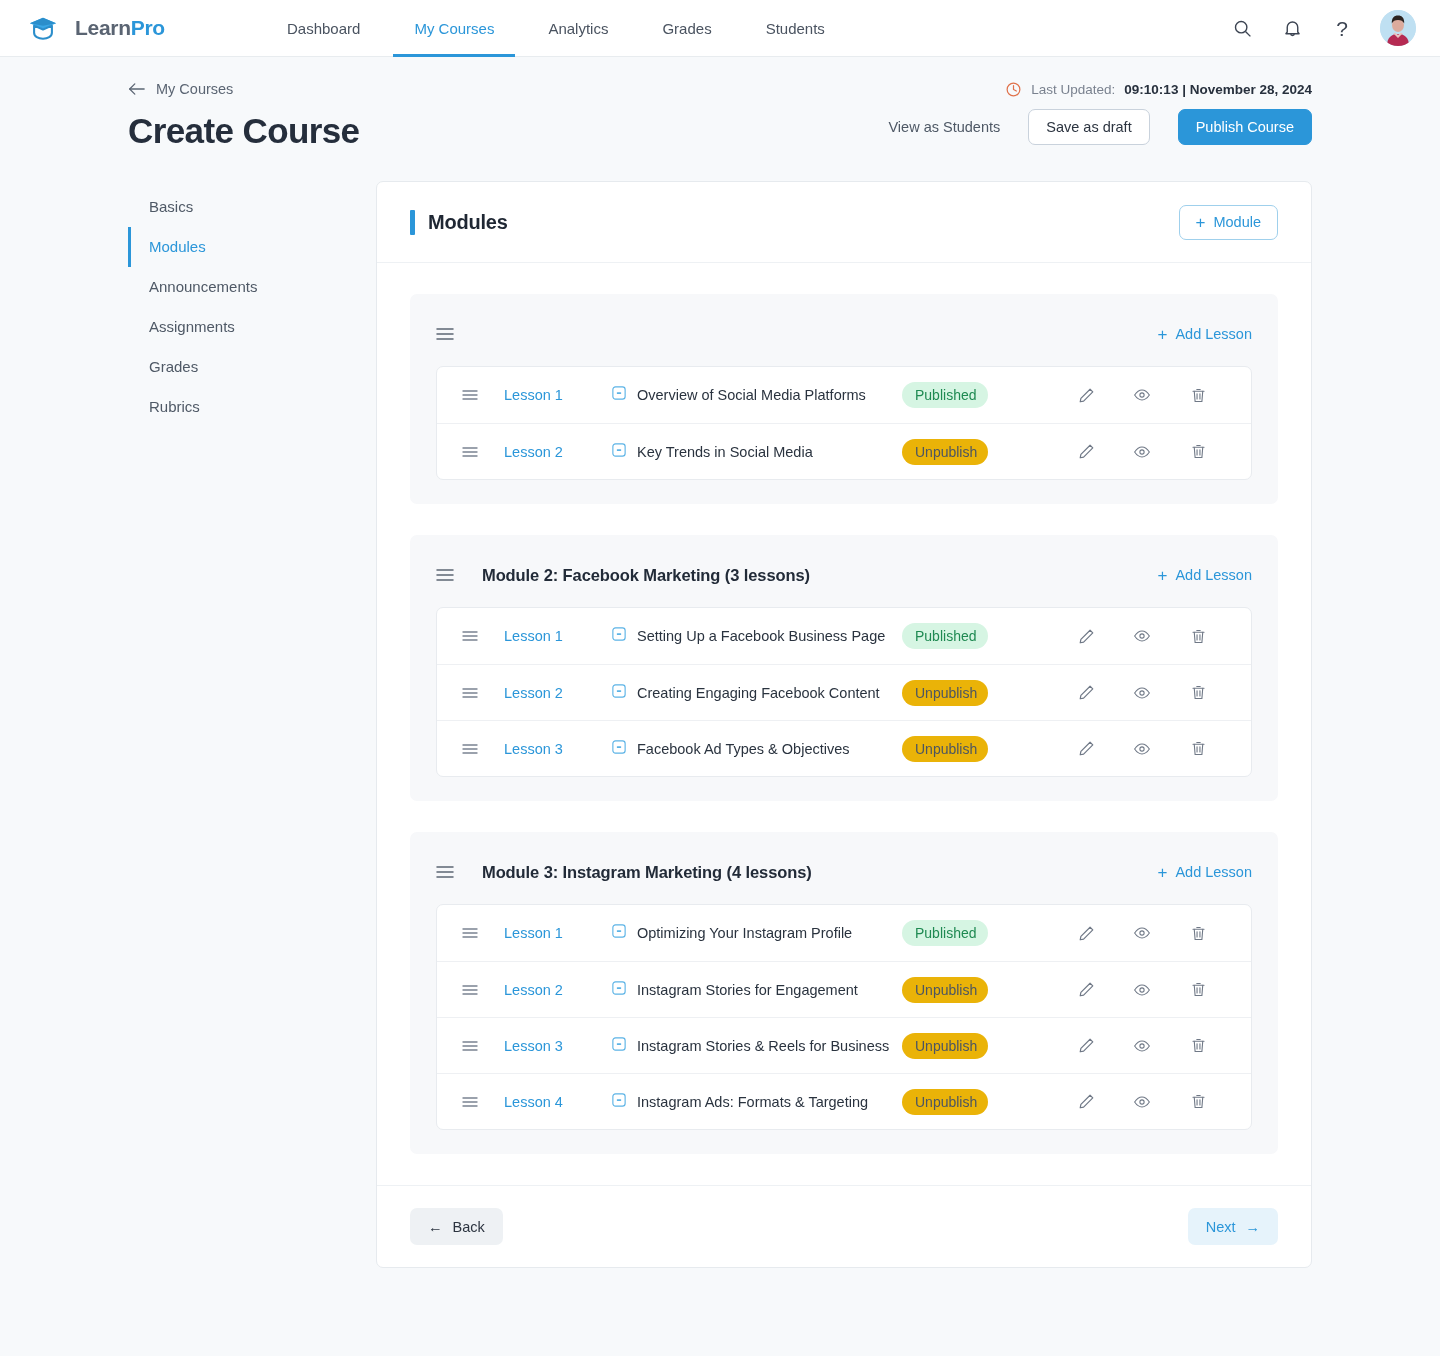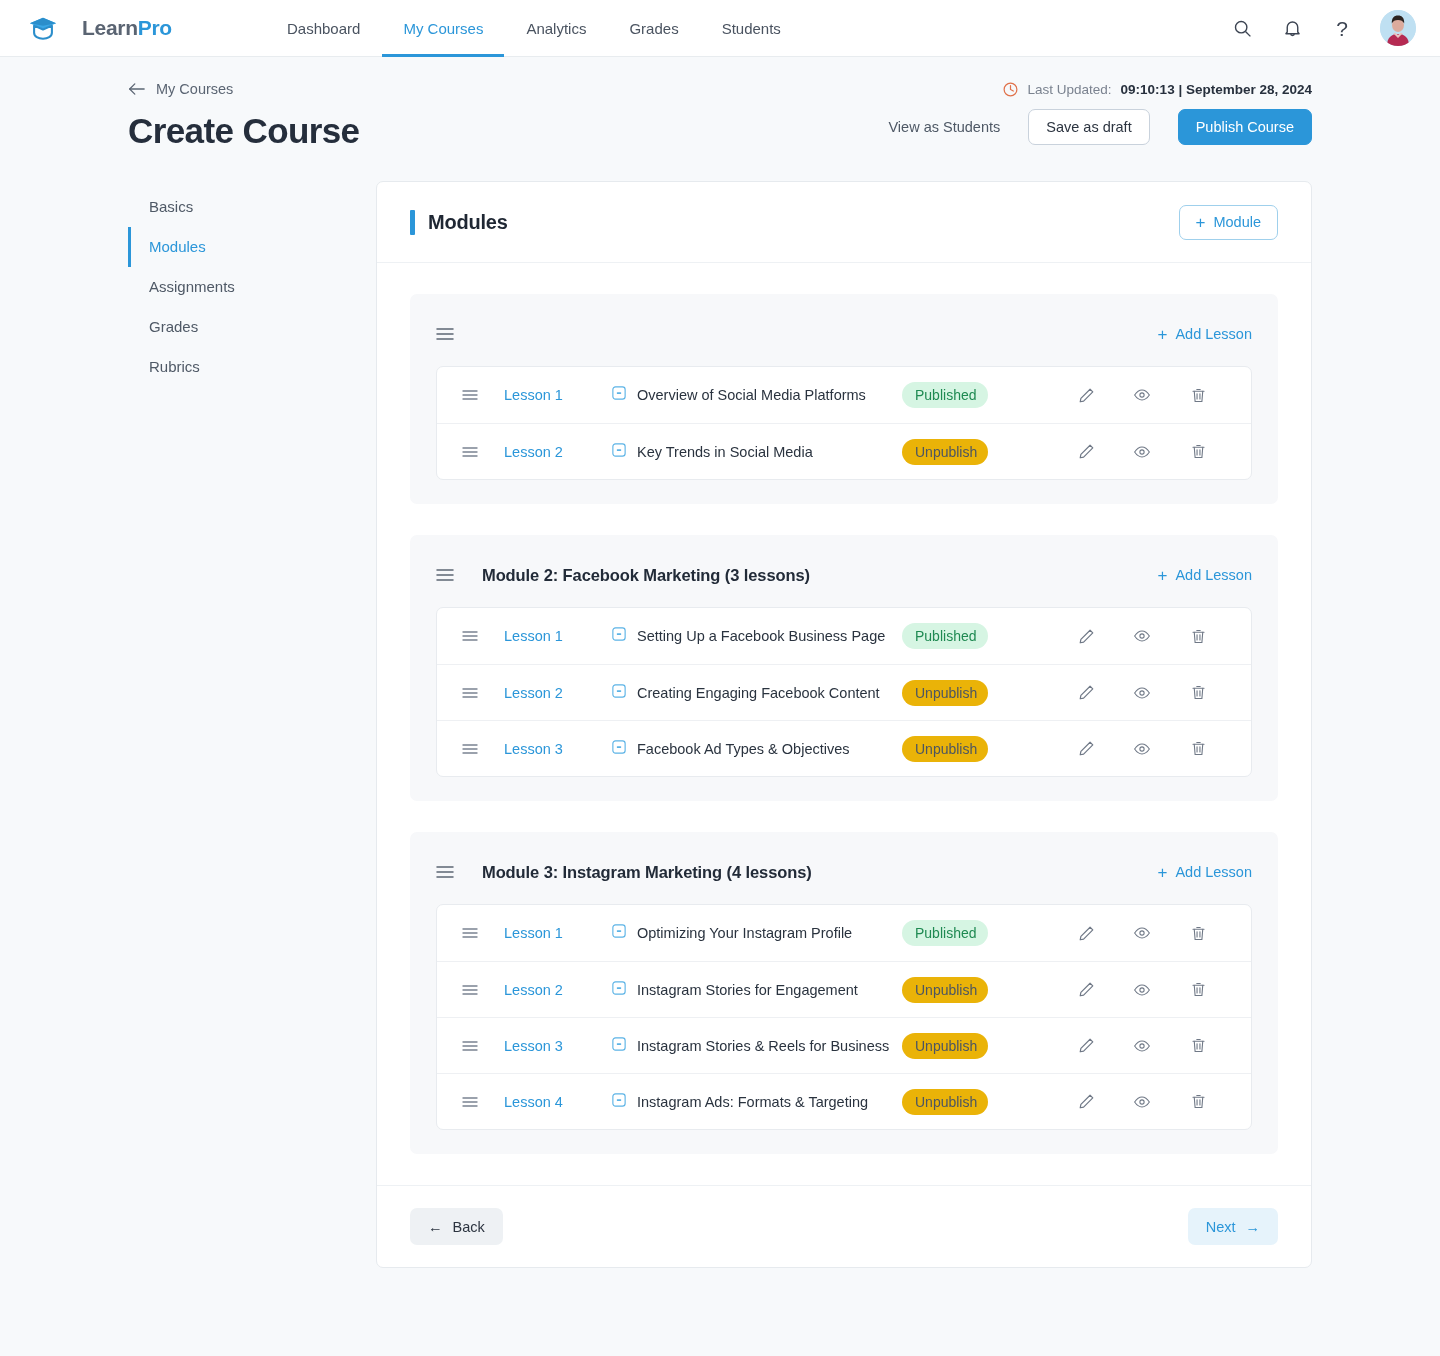--- a/index.html
+++ b/index.html
@@ -16,27 +16,27 @@
   
   .topnav {
     height: 57px;
     background: #ffffff;
     border-bottom: 1px solid #e8ecef;
     display: flex;
     align-items: center;
     padding: 0 24px 0 28px;
     position: relative;
   }
-  .brand { display: flex; align-items: center; gap: 24px; width: 200px; }
+  .brand { display: flex; align-items: center; gap: 17px; width: 200px; }
   .brand-mark { width: 30px; height: 30px; display: block; }
   .brand-text { font-size: 21px; font-weight: bold; letter-spacing: -0.3px; }
   .brand-learn { color: #5a6472; }
   .brand-pro { color: #2b96d9; }
 
-  .nav-items { display: flex; align-items: center; gap: 1px; height: 57px; margin-left: 38px; }
+  .nav-items { display: flex; align-items: center; gap: 12px; height: 57px; margin-left: 38px; }
   .nav-item {
     font-size: 15px;
     color: #4a5360;
     padding: 0 21px;
     height: 57px;
     line-height: 57px;
     cursor: pointer;
     position: relative;
     white-space: nowrap;
   }
@@ -301,38 +301,39 @@
       </svg>
       <span class="breadcrumb-label">My Courses</span>
     </div>
 
     <div class="updated">
       <svg width="17" height="17" viewBox="0 0 24 24" fill="none" stroke="#e0714a" stroke-width="1.7">
         <circle cx="12" cy="12" r="9"></circle>
           <polyline points="12,6.5 12,12 16,14.2" stroke-linecap="round"></polyline>
       </svg>
       <span class="updated-label">Last Updated:</span>
-      <span class="updated-value">09:10:13 |  September 28, 2024</span>
+      <span class="updated-value">09:10:13 |  November 28, 2024</span>
     </div>
   </div>
 
   <div class="title-row">
     <div class="page-title">Create Course</div>
     <div class="actions">
       <div class="link-btn">View as Students</div>
       <div class="btn btn-outline">Save as draft</div>
       <div class="btn btn-primary">Publish Course</div>
     </div>
   </div>
 
   <div class="body-row">
 
     <div class="sidenav">
       <div class="sidenav-item">Basics</div>
       <div class="sidenav-item active">Modules</div>
+      <div class="sidenav-item">Announcements</div>
       <div class="sidenav-item">Assignments</div>
       <div class="sidenav-item">Grades</div>
       <div class="sidenav-item">Rubrics</div>
     </div>
 
     <div class="card">
       <div class="card-head">
         <div class="card-title-wrap">
           <div class="title-bar"></div>
           <div class="card-title">Modules</div>

